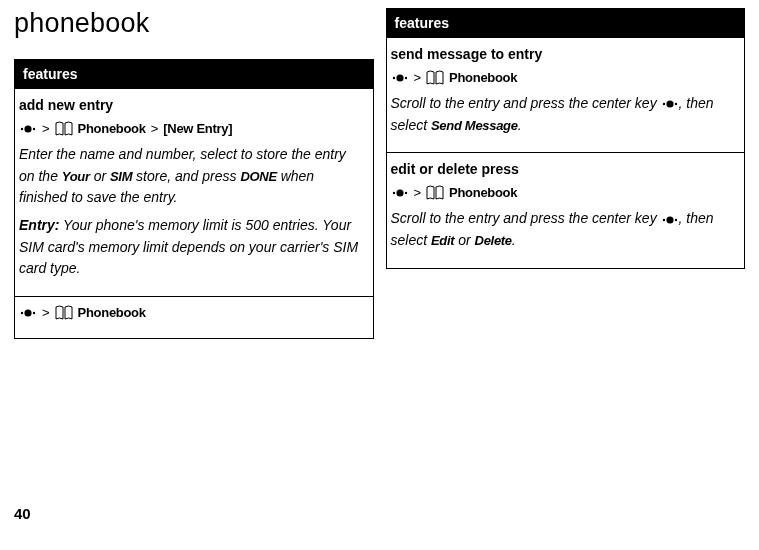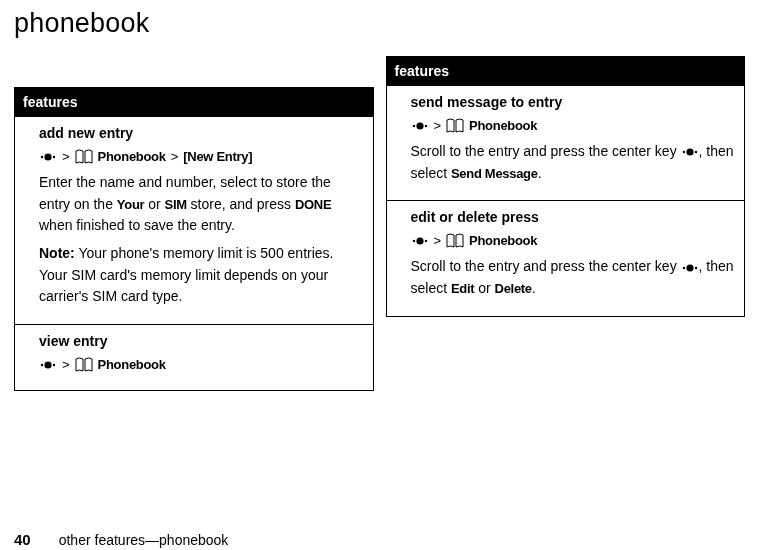--- a/index.html
+++ b/index.html
@@ -21,32 +21,31 @@
     }
     .page-title {
       font-size: 27px;
       font-weight: normal;
       margin-bottom: 20px;
       letter-spacing: 0.2px;
     }
     .feature-table {
       border: 1px solid #000;
       width: 100%;
-      margin-top: 48px;
     }
     .thead {
       background: #000;
       color: #fff;
       font-weight: bold;
       font-size: 14px;
       padding: 6px 8px;
     }
     .row {
       border-top: 1px solid #000;
-      padding: 8px 8px 10px 24px;
+      padding: 8px 8px 10px 4px;
     }
     .row-title {
       font-weight: bold;
       font-size: 14px;
       margin-bottom: 8px;
     }
     .nav-line {
       display: flex;
       align-items: center;
       gap: 5px;
@@ -64,26 +63,26 @@
       font-family: "Arial Narrow", Arial, sans-serif;
       font-stretch: condensed;
       font-weight: bold;
       font-size: 13px;
       letter-spacing: -0.3px;
     }
     .body-text {
       font-size: 14px;
       line-height: 1.55;
     }
-    .body-text p { margin-bottom: 6px; }
+    .body-text p { margin-bottom: 6px; font-style: italic; }
     .note-label { font-weight: bold; }
     .inline-icon { vertical-align: middle; display: inline-block; }
     .footer {
       position: absolute;
-      bottom: 2px;
+      bottom: 28px;
       left: 14px;
       font-size: 14px;
       display: flex;
       align-items: baseline;
       gap: 28px;
     }
     .page-num { font-weight: bold; font-size: 15px; }
     svg { display: block; }
   </style>
 </head>
@@ -115,27 +114,26 @@
           </span>
           <span class="cond">Phonebook</span>
           <span class="gt">&gt;</span>
           <span class="cond">[New Entry]</span>
         </div>
         <div class="body-text">
           <p>
             <span>Enter the name and number, select to store the entry on the </span><span class="cond">Your</span><span> or </span><span class="cond">SIM</span><span> store, and press </span><span class="cond">DONE</span><span> when finished to save the entry.</span>
           </p>
           <p>
-            <span class="note-label">Note:</span><span> Your phone's memory limit is 500 entries. Your SIM card's memory limit depends on your carrier's SIM card type.</span>
-          </p>
-        </div>
-      </div>
-
-      <div class="row">
-        <div class="row-title">view entry</div>
+            <span class="note-label">Entry:</span><span> Your phone's memory limit is 500 entries. Your SIM card's memory limit depends on your carrier's SIM card type.</span>
+          </p>
+        </div>
+      </div>
+
+      <div class="row">
         <div class="nav-line">
           <span class="icon-center">
             <svg width="18" height="12" viewBox="0 0 18 12">
                 <circle cx="3" cy="6" r="1.2" fill="#000"></circle>
                 <circle cx="9" cy="6" r="3.6" fill="#000"></circle>
                 <circle cx="15" cy="6" r="1.2" fill="#000"></circle>
               </svg>
           </span>
           <span class="gt">&gt;</span>
           <span class="icon-book">
@@ -209,14 +207,13 @@
                 </svg></span><span>, then select </span><span class="cond">Edit</span><span> or </span><span class="cond">Delete</span><span>.</span>
           </p>
         </div>
       </div>
     </div>
   </div>
 </div>
 
 <div class="footer">
   <span class="page-num">40</span>
-  <span>other features—phonebook</span>
 </div>
 
 </body></html>

